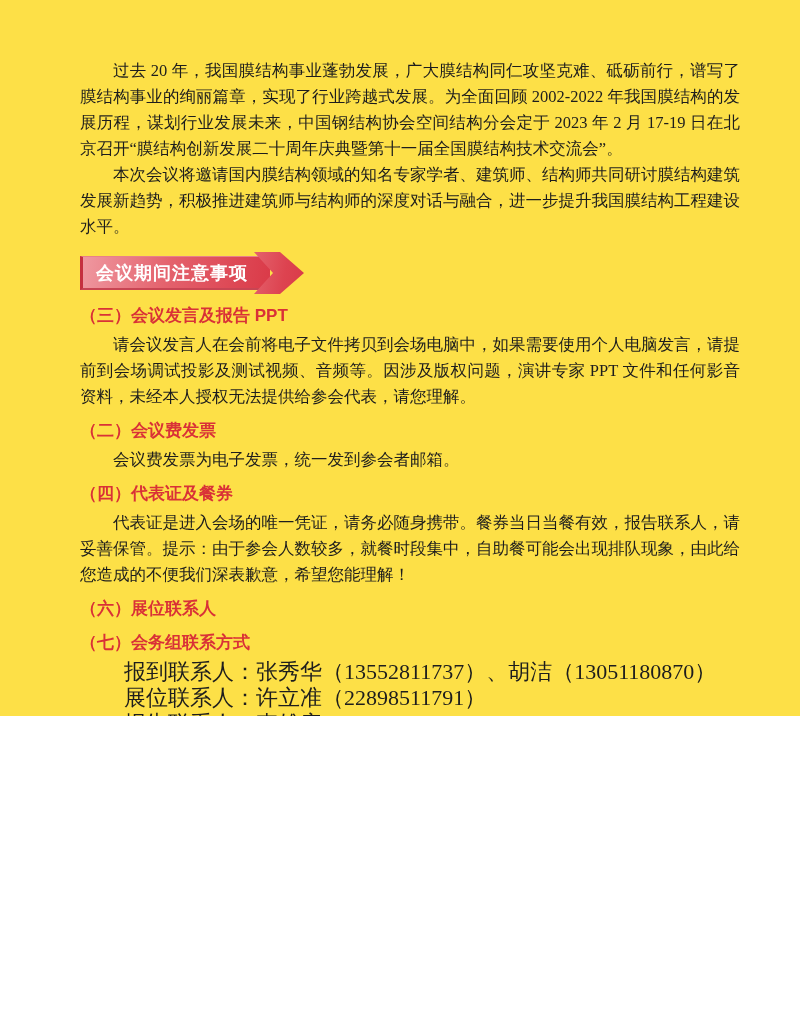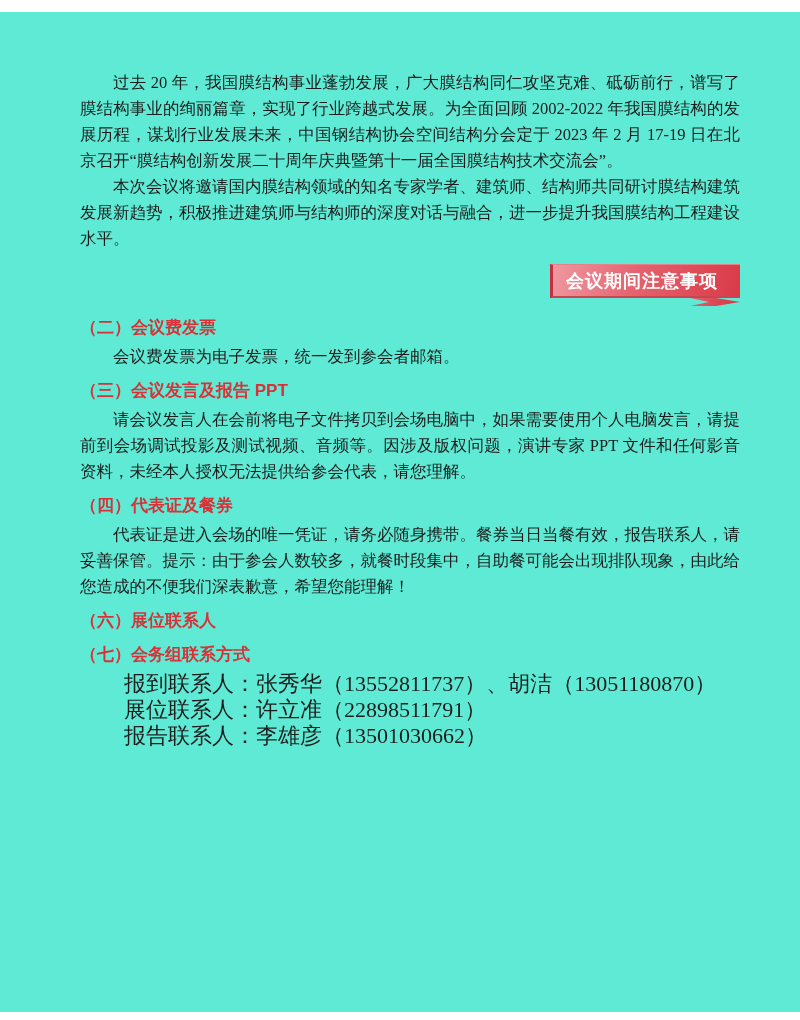--- a/index.html
+++ b/index.html
@@ -1,22 +1,22 @@
 <!DOCTYPE html>
 <html><head>
 <meta charset="utf-8">
 <style>
   * { margin: 0; padding: 0; box-sizing: border-box; }
   html, body { background: #ffffff; }
   .page {
     position: relative;
     width: 800px;
-    height: 1000px;
-    margin: 12px auto;
-    background: #5eead4;
+    height: 716px;
+    margin: 0 auto;
+    background: #fde047;
     overflow: hidden;
     font-family: "Liberation Serif", "DejaVu Serif", serif;
     color: #1d1d1d;
   }
   .content {
     padding: 58px 60px 0 80px;
   }
   .para {
     font-size: 16.5px;
     line-height: 26px;
@@ -28,24 +28,23 @@
     font-family: "Liberation Sans", "DejaVu Sans", sans-serif;
     font-weight: bold;
     font-size: 17px;
     line-height: 26px;
     color: #d93137;
     margin-top: 8px;
     margin-bottom: 3px;
   }
   .banner {
     display: flex;
-    align-items: flex-end;
+    align-items: center;
     margin: 12px 0 9px 0;
     height: 42px;
-    flex-direction: column;
   }
   .banner-strip {
     position: relative;
     height: 34px;
     line-height: 32px;
     padding: 0 22px 0 13px;
     background: linear-gradient(100deg, #ef98a0 0%, #e4626d 45%, #da3a48 100%);
     border-left: 3px solid #c5303f;
     border-top: 1px solid #e8808a;
     border-bottom: 2px solid #c84553;
@@ -83,27 +82,27 @@
     <p class="para intro">过去 20 年，我国膜结构事业蓬勃发展，广大膜结构同仁攻坚克难、砥砺前行，谱写了膜结构事业的绚丽篇章，实现了行业跨越式发展。为全面回顾 2002-2022 年我国膜结构的发展历程，谋划行业发展未来，中国钢结构协会空间结构分会定于 2023 年 2 月 17-19 日在北京召开“膜结构创新发展二十周年庆典暨第十一届全国膜结构技术交流会”。</p>
     <p class="para intro">本次会议将邀请国内膜结构领域的知名专家学者、建筑师、结构师共同研讨膜结构建筑发展新趋势，积极推进建筑师与结构师的深度对话与融合，进一步提升我国膜结构工程建设水平。</p>
 
     <div class="banner">
       <div class="banner-strip">会议期间注意事项</div>
       <div class="banner-arrow"></div>
     </div>
 
 
     <div class="section">
-      <div class="sec-heading">（二）会议费发票</div>
-      <p class="para">会议费发票为电子发票，统一发到参会者邮箱。</p>
+      <div class="sec-heading">（三）会议发言及报告 PPT</div>
+      <p class="para">请会议发言人在会前将电子文件拷贝到会场电脑中，如果需要使用个人电脑发言，请提前到会场调试投影及测试视频、音频等。因涉及版权问题，演讲专家 PPT 文件和任何影音资料，未经本人授权无法提供给参会代表，请您理解。</p>
     </div>
 
     <div class="section">
-      <div class="sec-heading">（三）会议发言及报告 PPT</div>
-      <p class="para">请会议发言人在会前将电子文件拷贝到会场电脑中，如果需要使用个人电脑发言，请提前到会场调试投影及测试视频、音频等。因涉及版权问题，演讲专家 PPT 文件和任何影音资料，未经本人授权无法提供给参会代表，请您理解。</p>
+      <div class="sec-heading">（二）会议费发票</div>
+      <p class="para">会议费发票为电子发票，统一发到参会者邮箱。</p>
     </div>
 
     <div class="section">
       <div class="sec-heading">（四）代表证及餐券</div>
       <p class="para">代表证是进入会场的唯一凭证，请务必随身携带。餐券当日当餐有效，报告联系人，请妥善保管。提示：由于参会人数较多，就餐时段集中，自助餐可能会出现排队现象，由此给您造成的不便我们深表歉意，希望您能理解！</p>
     </div>
 
     <div class="section">
     </div>
 

